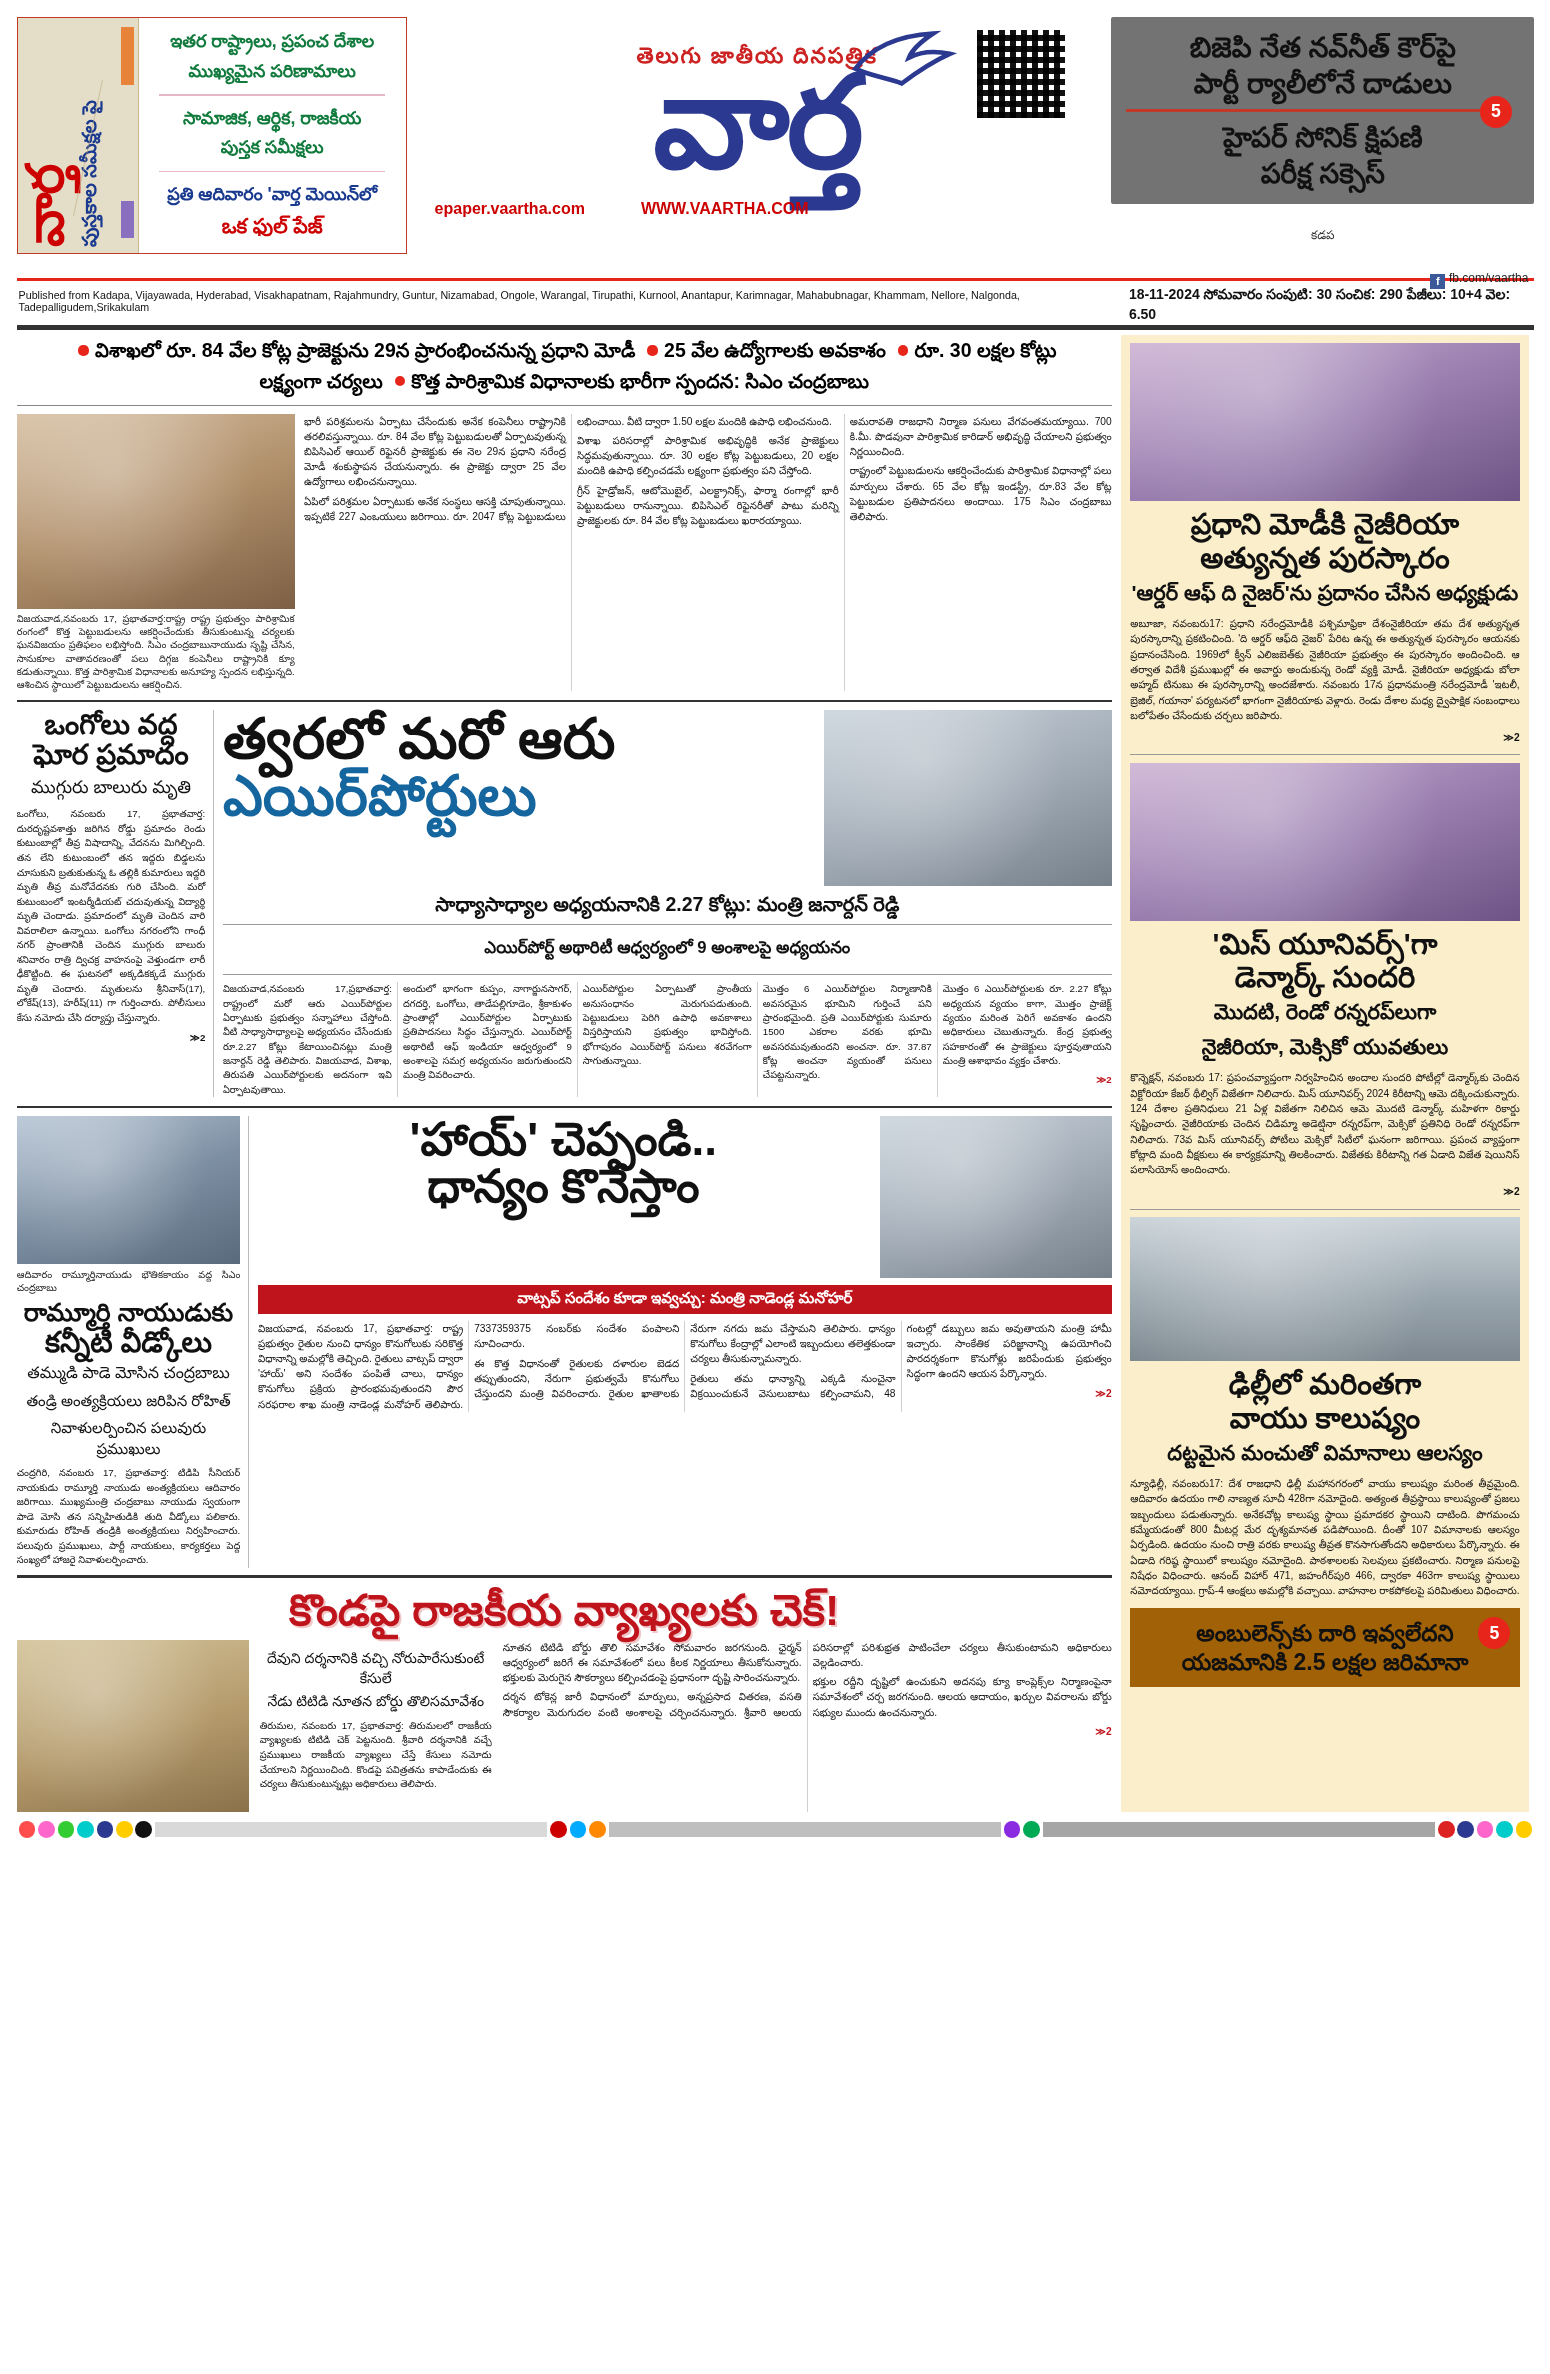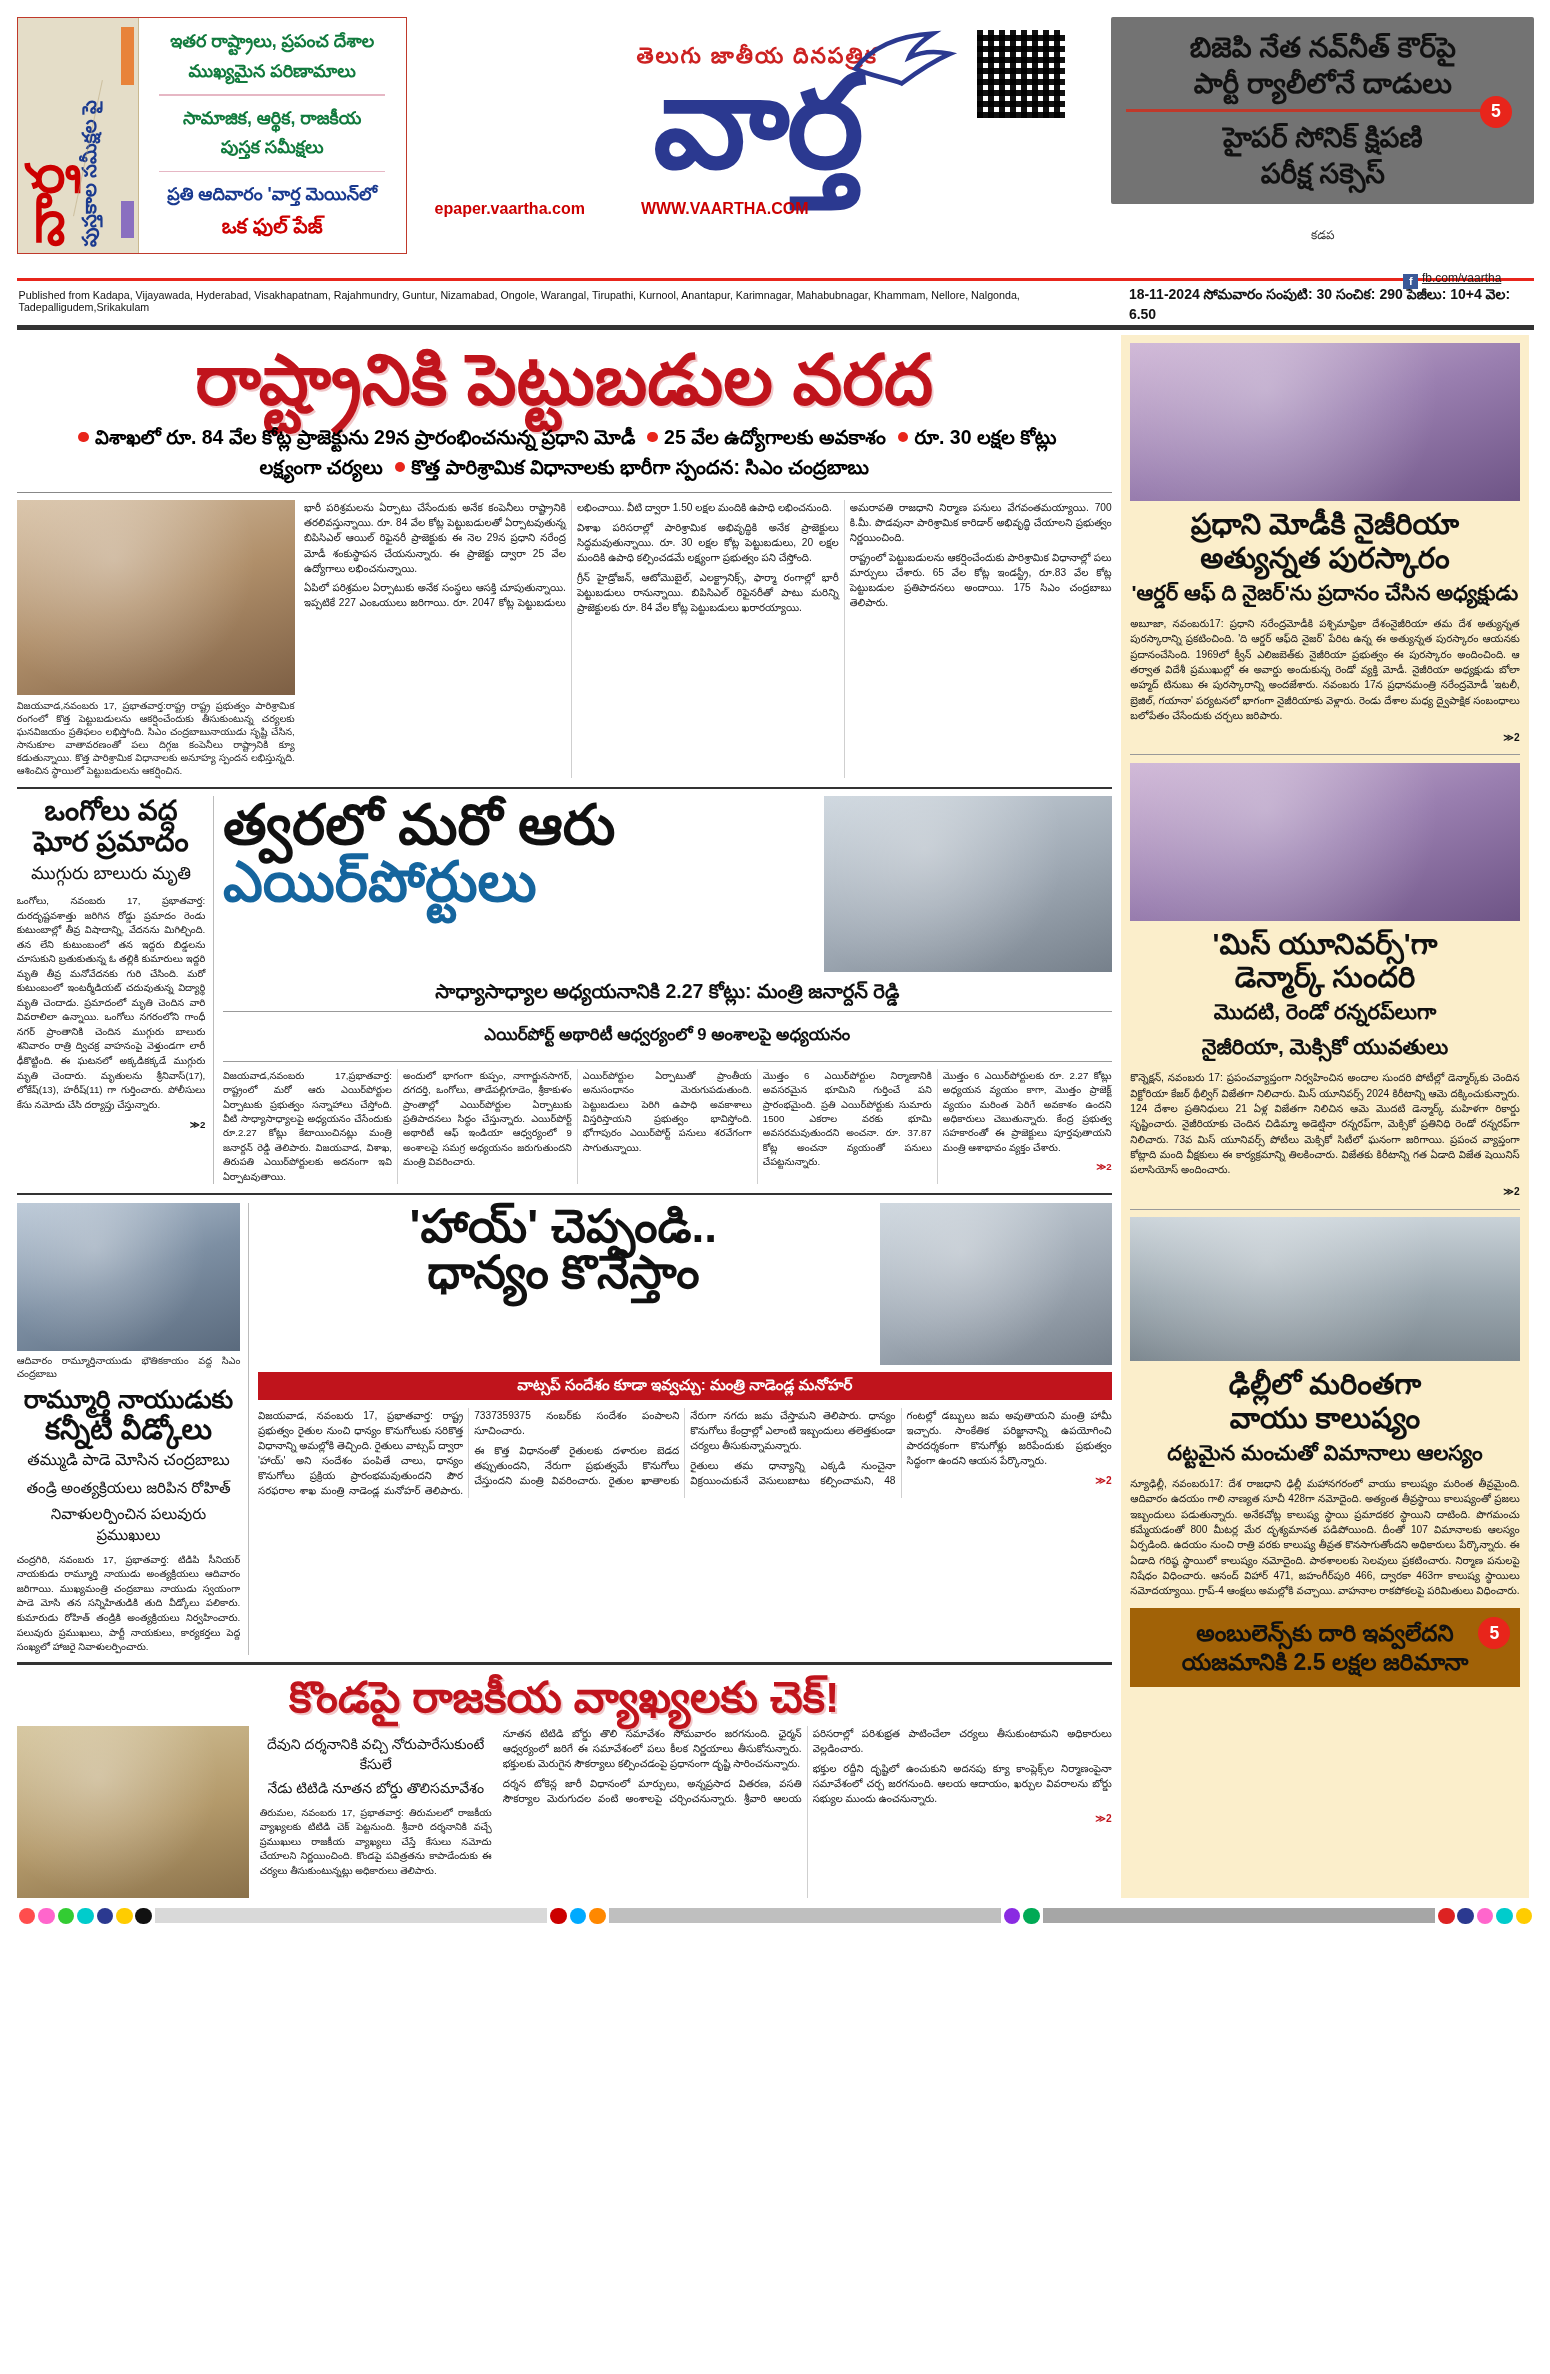--- a/index.html
+++ b/index.html
@@ -56,21 +56,21 @@
       repeating-linear-gradient(90deg,#111 0 5.6px,#fff 5.6px 11px),
       repeating-linear-gradient(0deg,#111 0 5.6px,transparent 5.6px 11px);
     background-blend-mode: multiply; position: absolute; left: -121px; top: 13px; }
   .right-headbox { background: #737373; padding: 13px 15px; border-radius: 1.9px; position: relative; }
   .right-head-line { color: #111; font-weight: bold; font-size: 28px; line-height: 1.28; text-align: center; }
   .right-head-rule { height: 3.7px; background: #c0392b; margin: 7.4px 24px 7.4px 0; }
   .page-badge { position: absolute; right: 7.4px; width: 32px; height: 32px; border-radius: 50%;
       background: #e8251b; color: #fff; font-weight: bold; font-size: 17.6px;
       display: flex; align-items: center; justify-content: center; }
   .kadapa { text-align: center; font-size: 12px; color: #333; margin-top: 24px; }
-  .fb { position: absolute; right: 33px; bottom: -11px; font-size: 12px; color: #222; text-decoration: underline; }
+  .fb { position: absolute; right: 6px; bottom: -11px; font-size: 12px; color: #222; }
   .fb .fbsq { display: inline-block; width: 15px; height: 15px; background: #3b5998; color: #fff;
       font-weight: bold; text-align: center; line-height: 15px; font-size: 11px; margin-right: 3.7px; vertical-align: -2.8px; }
 
   .pubstrip { display: flex; align-items: baseline; justify-content: space-between;
       border-top: 3.7px solid #e8251b; padding: 4.6px 1.9px 3.7px; }
   .pubstrip .left { font-size: 10.7px; color: #111; }
   .pubstrip .right { font-size: 14px; font-weight: bold; color: #111; }
   .thick-rule { height: 4.6px; background: #333; }
 
   
@@ -189,21 +189,20 @@
   <div class="pubstrip">
     <div class="left">Published from Kadapa, Vijayawada, Hyderabad, Visakhapatnam, Rajahmundry, Guntur, Nizamabad, Ongole, Warangal, Tirupathi, Kurnool, Anantapur, Karimnagar, Mahabubnagar, Khammam, Nellore, Nalgonda, Tadepalligudem,Srikakulam</div>
     <div class="right">18-11-2024 సోమవారం సంపుటి: 30 సంచిక: 290 పేజీలు: 10+4 వెల: 6.50</div>
   </div>
   <div class="thick-rule"></div>
 
   <div class="content">
 
     <div class="col-main">
 
-      <div class="lead-head">రాష్ట్రానికి పెట్టుబడుల వరద</div>
 
       <div class="lead-bullets">
         <span class="dot"></span><span>విశాఖలో రూ. 84 వేల కోట్ల ప్రాజెక్టును 29న ప్రారంభించనున్న ప్రధాని మోడీ</span>
         <span class="dot"></span><span>25 వేల ఉద్యోగాలకు అవకాశం</span>
         <span class="dot"></span><span>రూ. 30 లక్షల కోట్లు లక్ష్యంగా చర్యలు</span>
         <span class="dot"></span><span>కొత్త పారిశ్రామిక విధానాలకు భారీగా స్పందన: సిఎం చంద్రబాబు</span>
       </div>
 
       <div class="lead-row">
         <div class="lead-photo">

